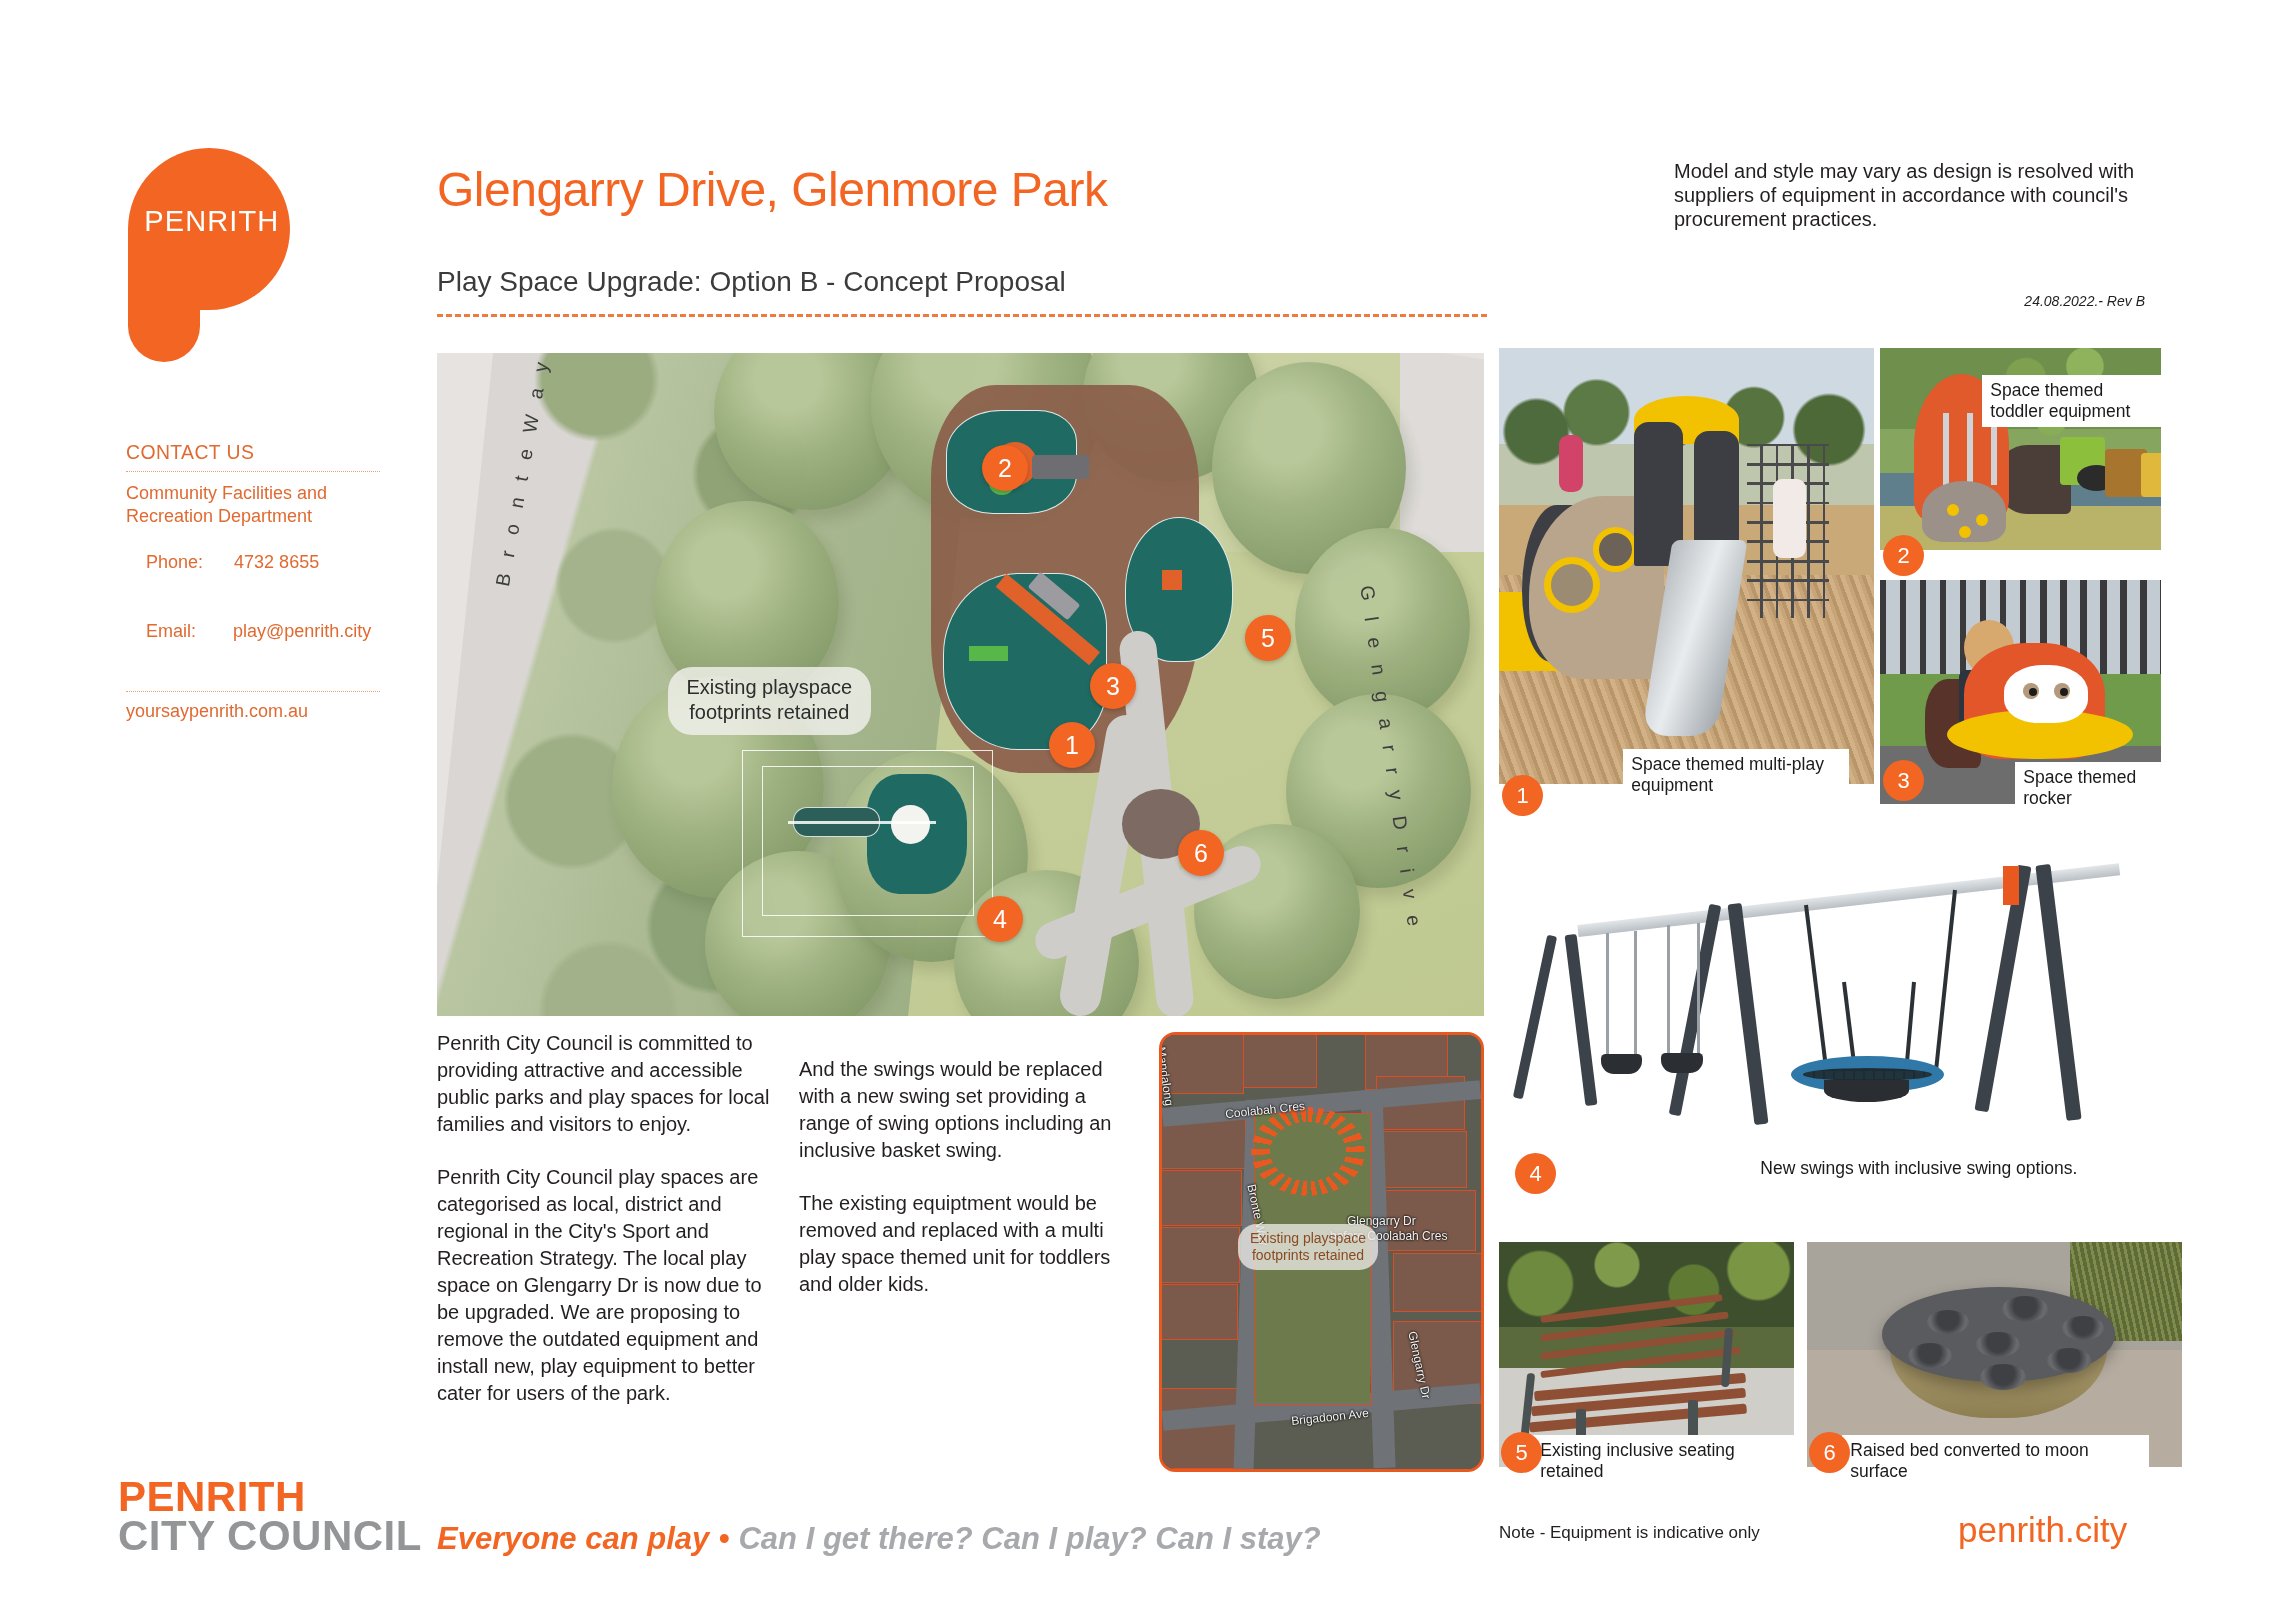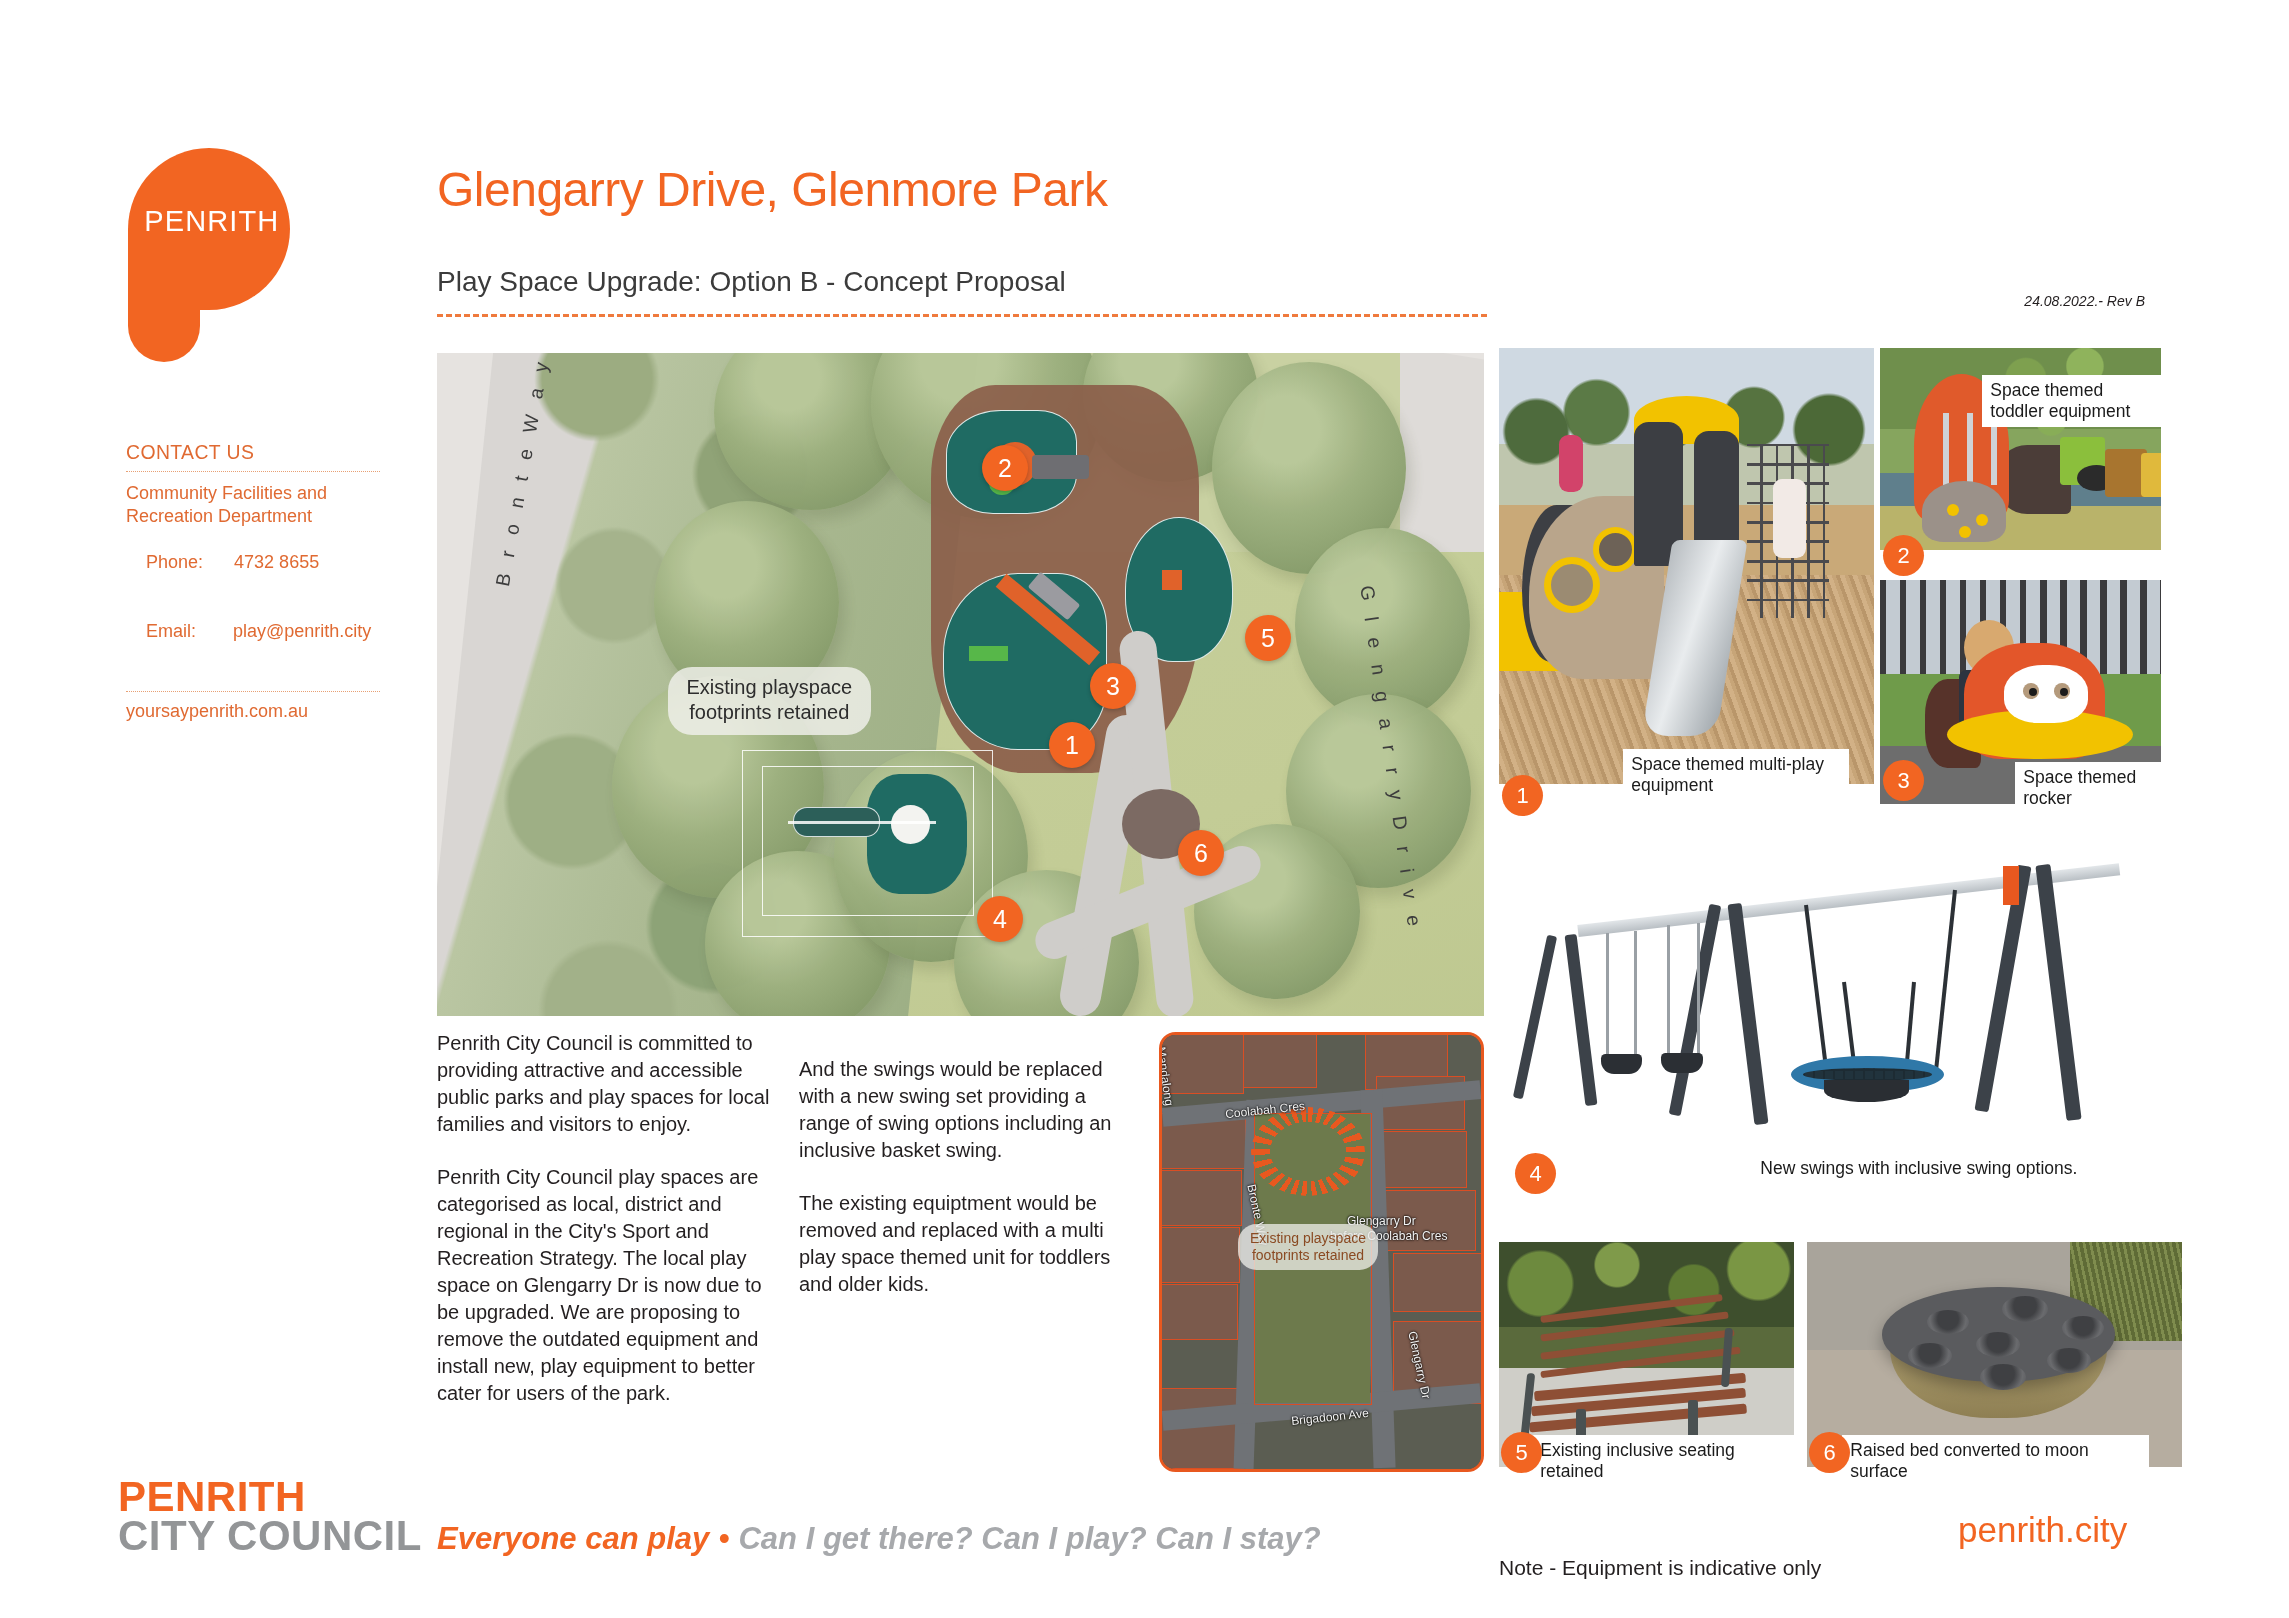--- a/index.html
+++ b/index.html
@@ -435,22 +435,22 @@
     white-space: nowrap;
     font-style: italic;
     font-size: 31px;
   }
   #tagline .t-orange { color: #f26522; font-weight: 700; }
   #tagline .t-dot { color: #f26522; font-weight: 700; padding: 0 9.2px; }
   #tagline .t-grey { color: #a7a9ac; font-weight: 700; }
   #footer-note {
     position: absolute;
     left: 1499px;
-    top: 1556px;
-    font-size: 21px;
+    top: 1523px;
+    font-size: 17px;
     color: #231f20;
     white-space: nowrap;
   }
   #footer-url {
     position: absolute;
     left: 1958px;
     top: 1510px;
     font-size: 35px;
     color: #f26522;
     white-space: nowrap;
@@ -479,20 +479,21 @@
   <div class="contact-gap"></div>
   <div class="dotted-rule"></div>
   <div class="contact-url">yoursaypenrith.com.au</div>
 </div>
 
 <div id="page-title">Glengarry Drive, Glenmore Park</div>
 <div id="page-subtitle">Play Space Upgrade: Option B - Concept Proposal</div>
 <div id="title-rule"></div>
 
 <div id="note-block">
+  <div class="note-para">Model and style may vary as design is resolved with suppliers of equipment in accordance with council's procurement practices.</div>
   <div id="revision">24.08.2022.- Rev B</div>
 </div>
 
 <div id="site-plan">
   <div class="sp-layer sp-road-right"></div>
   <div class="sp-layer sp-grass-top"></div>
   <div class="sp-layer sp-grass-big"></div>
   <div class="sp-layer sp-treebelt"></div>
 
   <div class="sp-layer sp-tree" style="left:277px;top:-37px;width:194px;height:194px;"></div>

